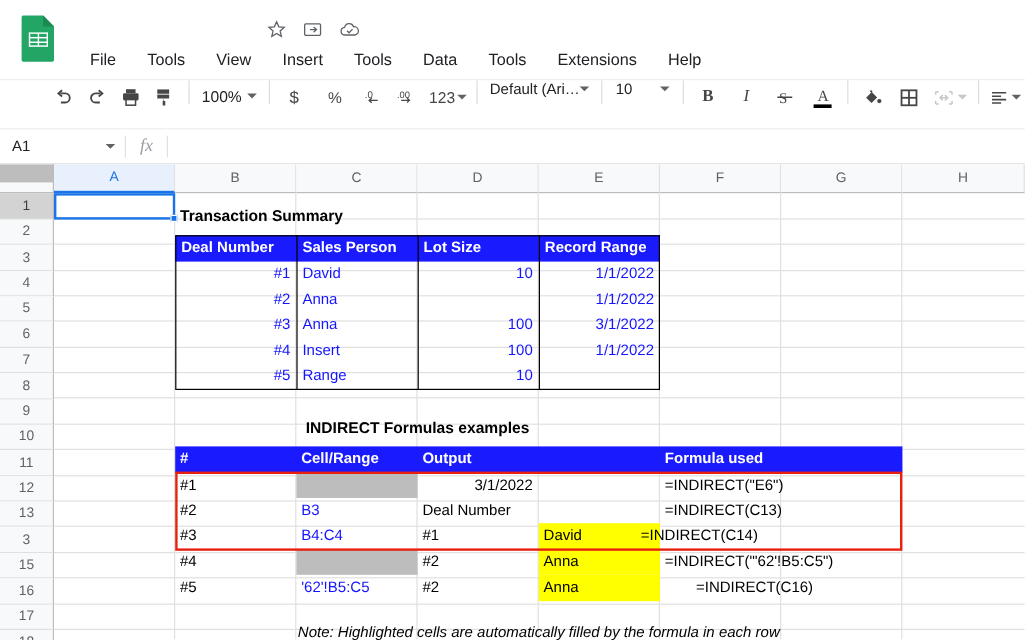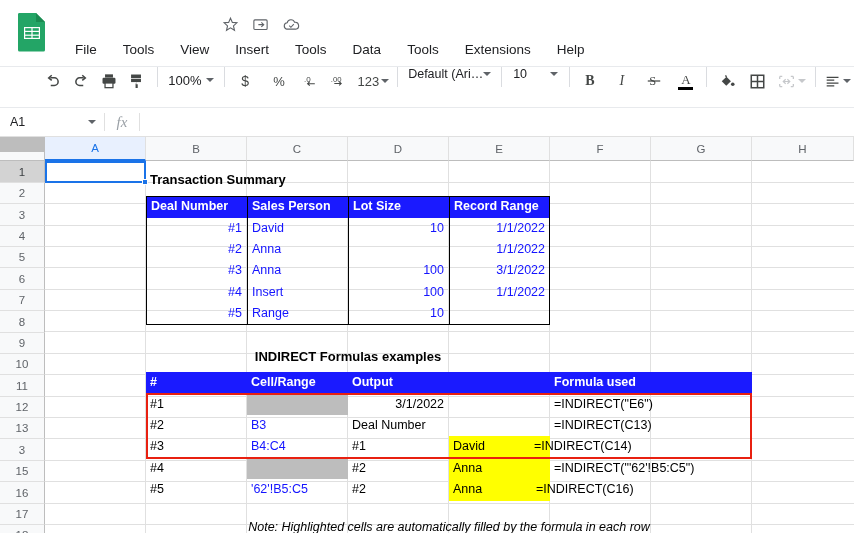--- a/index.html
+++ b/index.html
@@ -465,21 +465,21 @@
   <div class="cell dark" style="left:150px;top:321px">#4</div>
   <div class="cell blue" style="left:251px;top:321px"></div>
   <div class="cell dark" style="left:352px;top:321px">#2</div>
   <div class="cell dark" style="left:453px;top:321px">Anna</div>
   <div class="cell dark" style="left:554px;top:321px">=INDIRECT("'62'!B5:C5")</div>
 
   <div class="cell dark" style="left:150px;top:342px">#5</div>
   <div class="cell blue" style="left:251px;top:342px">'62'!B5:C5</div>
   <div class="cell dark" style="left:352px;top:342px">#2</div>
   <div class="cell dark" style="left:453px;top:342px">Anna</div>
-  <div class="cell dark" style="left:536px;top:342px">=INDIRECT(C16)</div>
+  <div class="cell dark" style="left:580px;top:342px">=INDIRECT(C16)</div>
 
   <div class="redbox" style="left:146px;top:256px;width:606px;height:66px"></div>
 
   <div class="cell ital dark c" style="left:146px;top:380px;width:606px;font-size:12.5px">Note: Highlighted cells are automatically filled by the formula in each row</div>
 
   <div class="selbox" style="left:45px;top:24px;width:101px;height:22px"></div>
   <div class="selhandle" style="left:142px;top:42px"></div>
 </div>
 
 </body></html>

